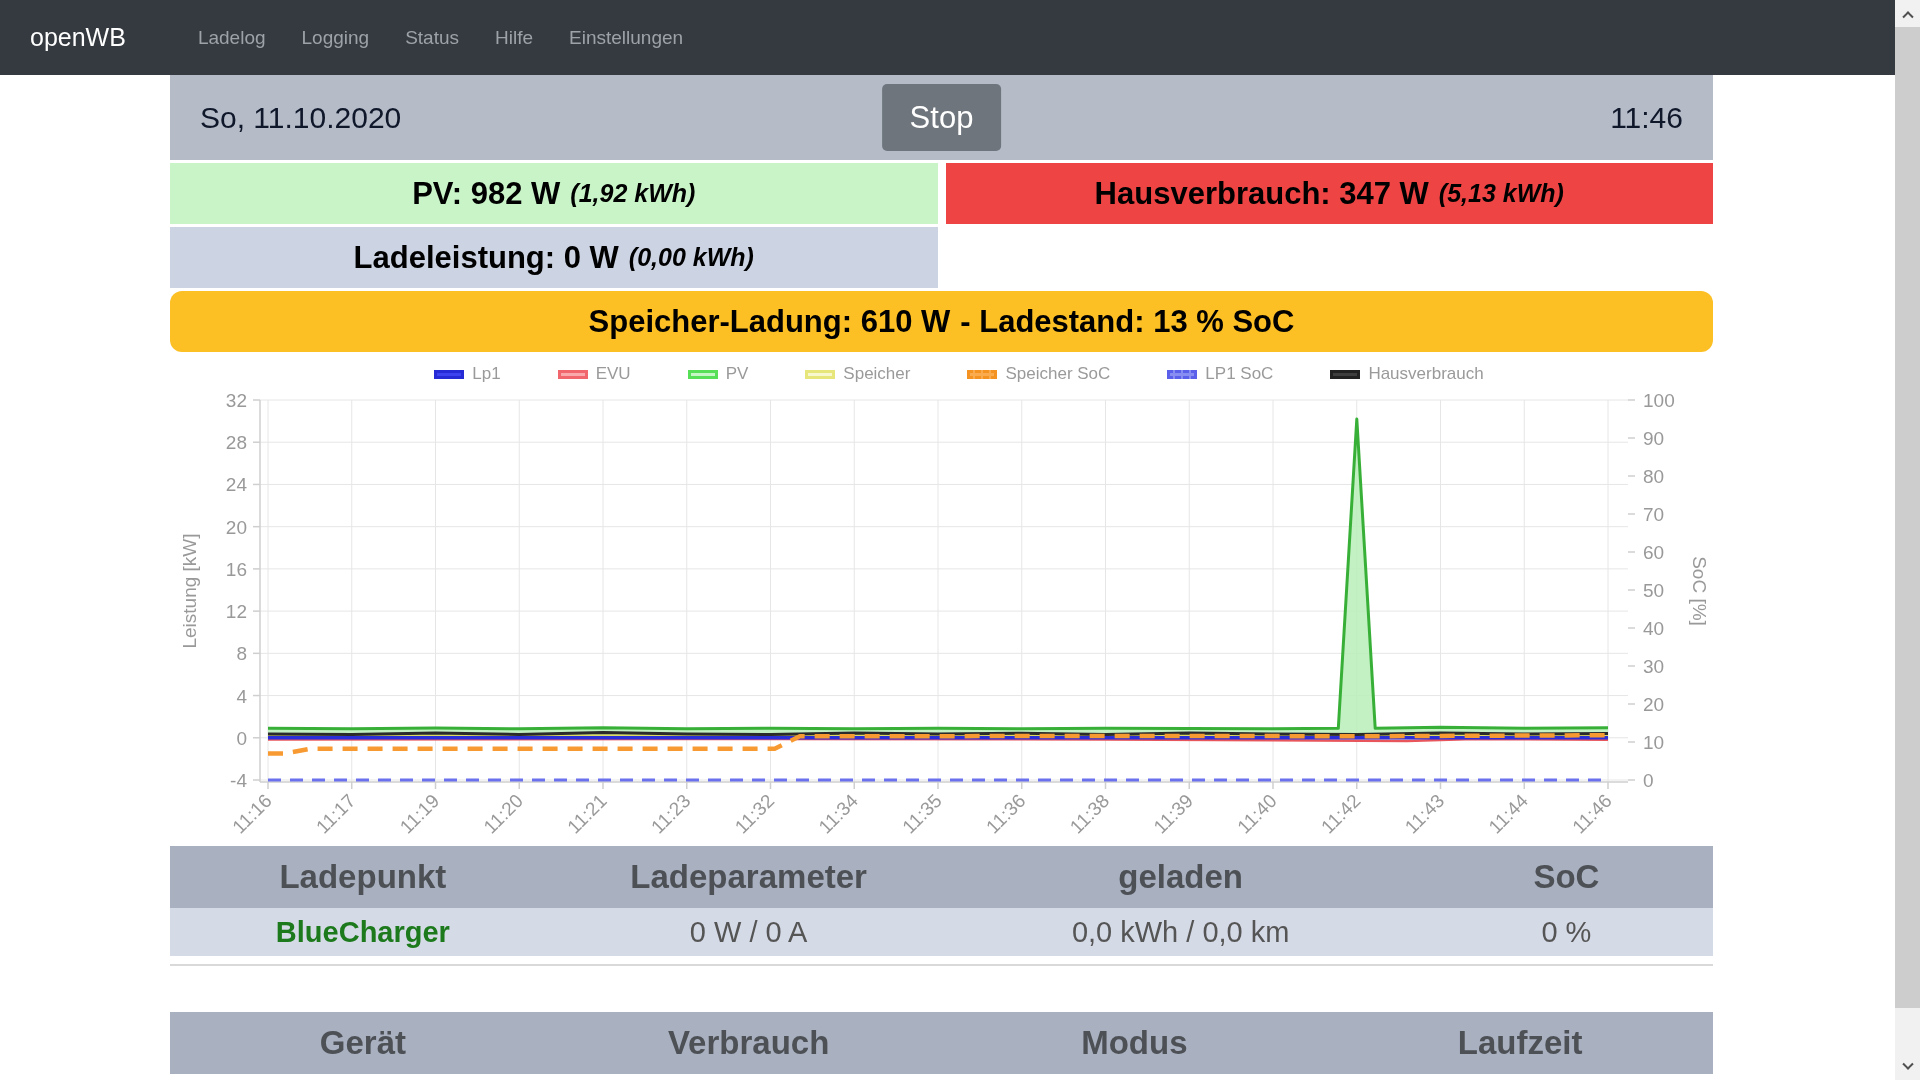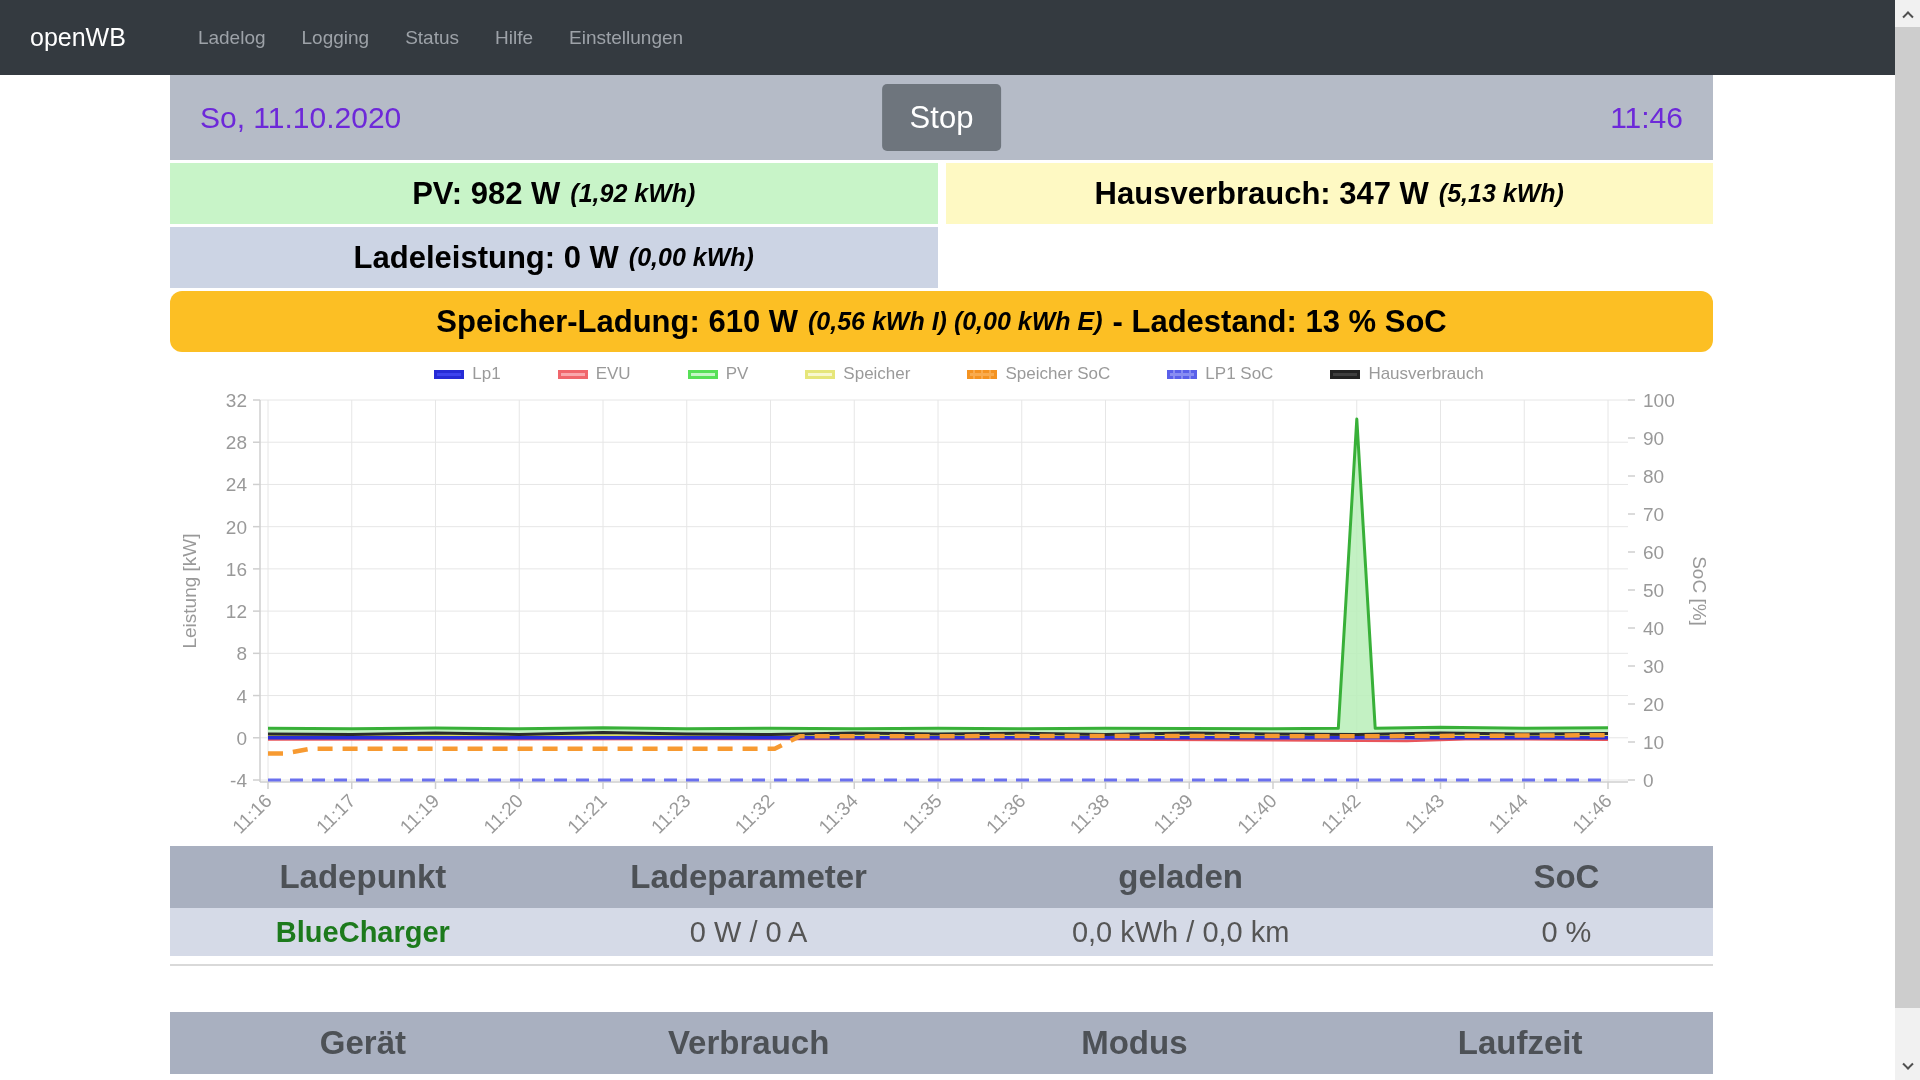--- a/index.html
+++ b/index.html
@@ -21,21 +21,21 @@
   .chev { width:8px; height:8px; border:solid #505050; border-width:0 2.5px 2.5px 0; }
   .chev.u { transform:rotate(-135deg) translate(-2px,-2px); }
   .chev.d { transform:rotate(45deg) translate(-2px,-2px); }
   .sb-thumb { position:absolute; left:0; top:27px; width:25px; height:981px; background:#cdcdcd; }
 
   
   .page { position:absolute; top:75px; left:170px; width:1543px; }
 
   .header-bar { position:relative; height:85px; background:#b5bbc7;
                 display:flex; align-items:center; justify-content:space-between; padding:0 30px; }
-  .hdr-date, .hdr-time { font-size:30px; color:#6d28d9; }
+  .hdr-date, .hdr-time { font-size:30px; color:#0f172a; }
   .stop-btn { position:absolute; left:50%; top:9px; transform:translateX(-50%);
               min-width:102px; height:67px; background:#6e757d; color:#fff; font-size:31px;
               border:none; border-radius:5px; cursor:pointer; padding:0 28px;
               font-family:"Liberation Sans", sans-serif; }
 
   
   .status-grid { display:grid; grid-template-columns:1fr 1fr; column-gap:8px; row-gap:3px; margin-top:3px; }
   .status-cell { height:61px; display:flex; align-items:center; justify-content:center; gap:10px; }
   .status-cell .big { font-size:31px; font-weight:700; color:#000; }
   .status-cell .small { font-size:25px; font-weight:700; color:#000;font-style:italic; }
@@ -89,31 +89,30 @@
     <span class="hdr-date">So, 11.10.2020</span>
     <button class="stop-btn">Stop</button>
     <span class="hdr-time">11:46</span>
   </div>
 
   <div class="status-grid">
     <div class="status-cell" style="background:#c8f4c8">
       <span class="big">PV: 982 W</span>
       <span class="small">(1,92 kWh)</span>
     </div>
-    <div class="status-cell" style="background:#fef9c3">
+    <div class="status-cell" style="background:#ef4444">
       <span class="big">Hausverbrauch: 347 W</span>
       <span class="small">(5,13 kWh)</span>
     </div>
     <div class="status-cell" style="background:#ccd4e4">
       <span class="big">Ladeleistung: 0 W</span>
       <span class="small">(0,00 kWh)</span>
     </div>
     <div class="status-cell banner" style="background:#fcbf24">
       <span class="big">Speicher-Ladung: 610 W</span>
-      <span class="small">(0,56 kWh I) (0,00 kWh E)</span>
       <span class="big">- Ladestand: 13 % SoC</span>
     </div>
   </div>
 
   <div class="chart-section">
     <div class="legend">
       <span class="legend-item">
           <span class="lg-swatch" style="background:#3d43ee;border:3px solid #262bd6"></span>
           <span class="lg-label">Lp1</span>
         </span>

